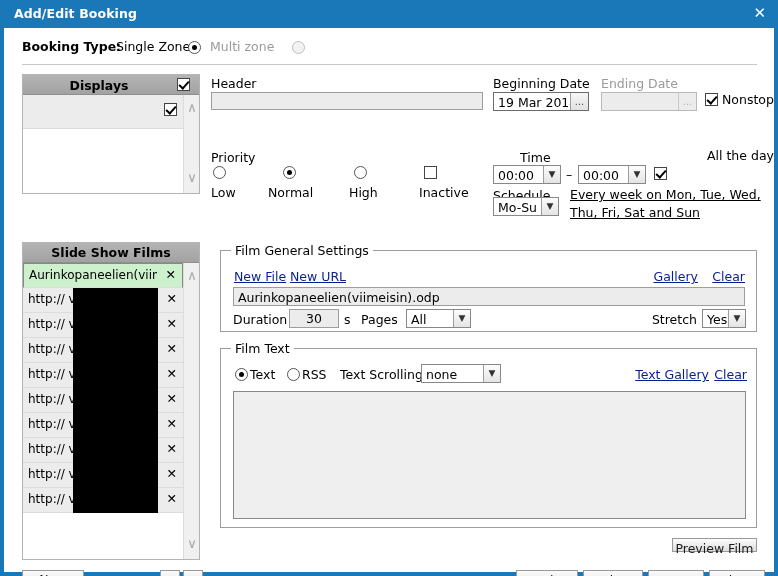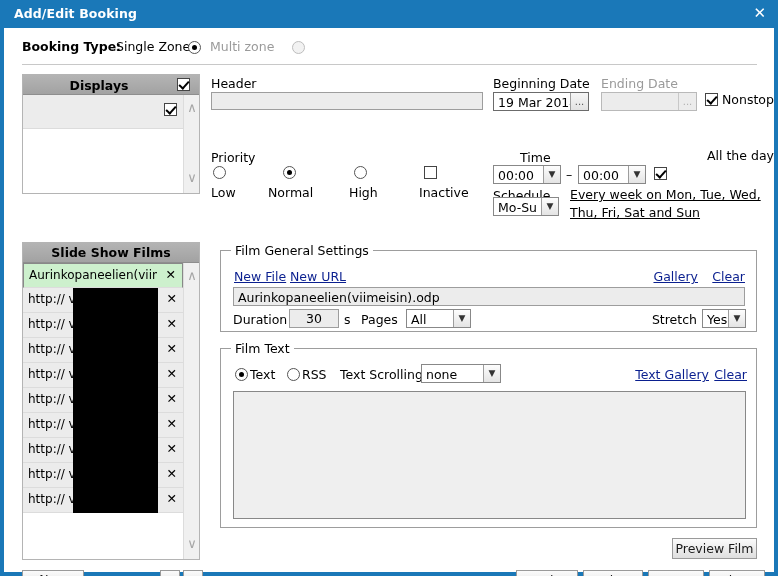--- a/index.html
+++ b/index.html
@@ -402,21 +402,21 @@
   .ft-clr{ right:9px; top:18px; }
 
   .ft-area {
     position:absolute; left:12px; top:42px;
     width:513px; height:128px;
     background:#efefef;
     border:1px solid #888;
     box-sizing:border-box;
   }
 
-  .pv-film { position:absolute; left:668px; top:510px; width:85px; height:21px; line-height:19px; }
+  .pv-film { position:absolute; left:668px; top:510px; width:85px; height:14px; line-height:19px; }
 
   .b-preview { position:absolute; left:512px; top:542px; width:62px; height:21px; line-height:19px; }
   .b-delete  { position:absolute; left:579px; top:542px; width:60px; height:21px; line-height:19px; }
   .b-save    { position:absolute; left:644px; top:542px; width:56px; height:21px; line-height:19px; }
   .b-close   { position:absolute; left:705px; top:542px; width:56px; height:21px; line-height:19px; }
 </style>
 </head>
 <body>
 
 <div class="window">

